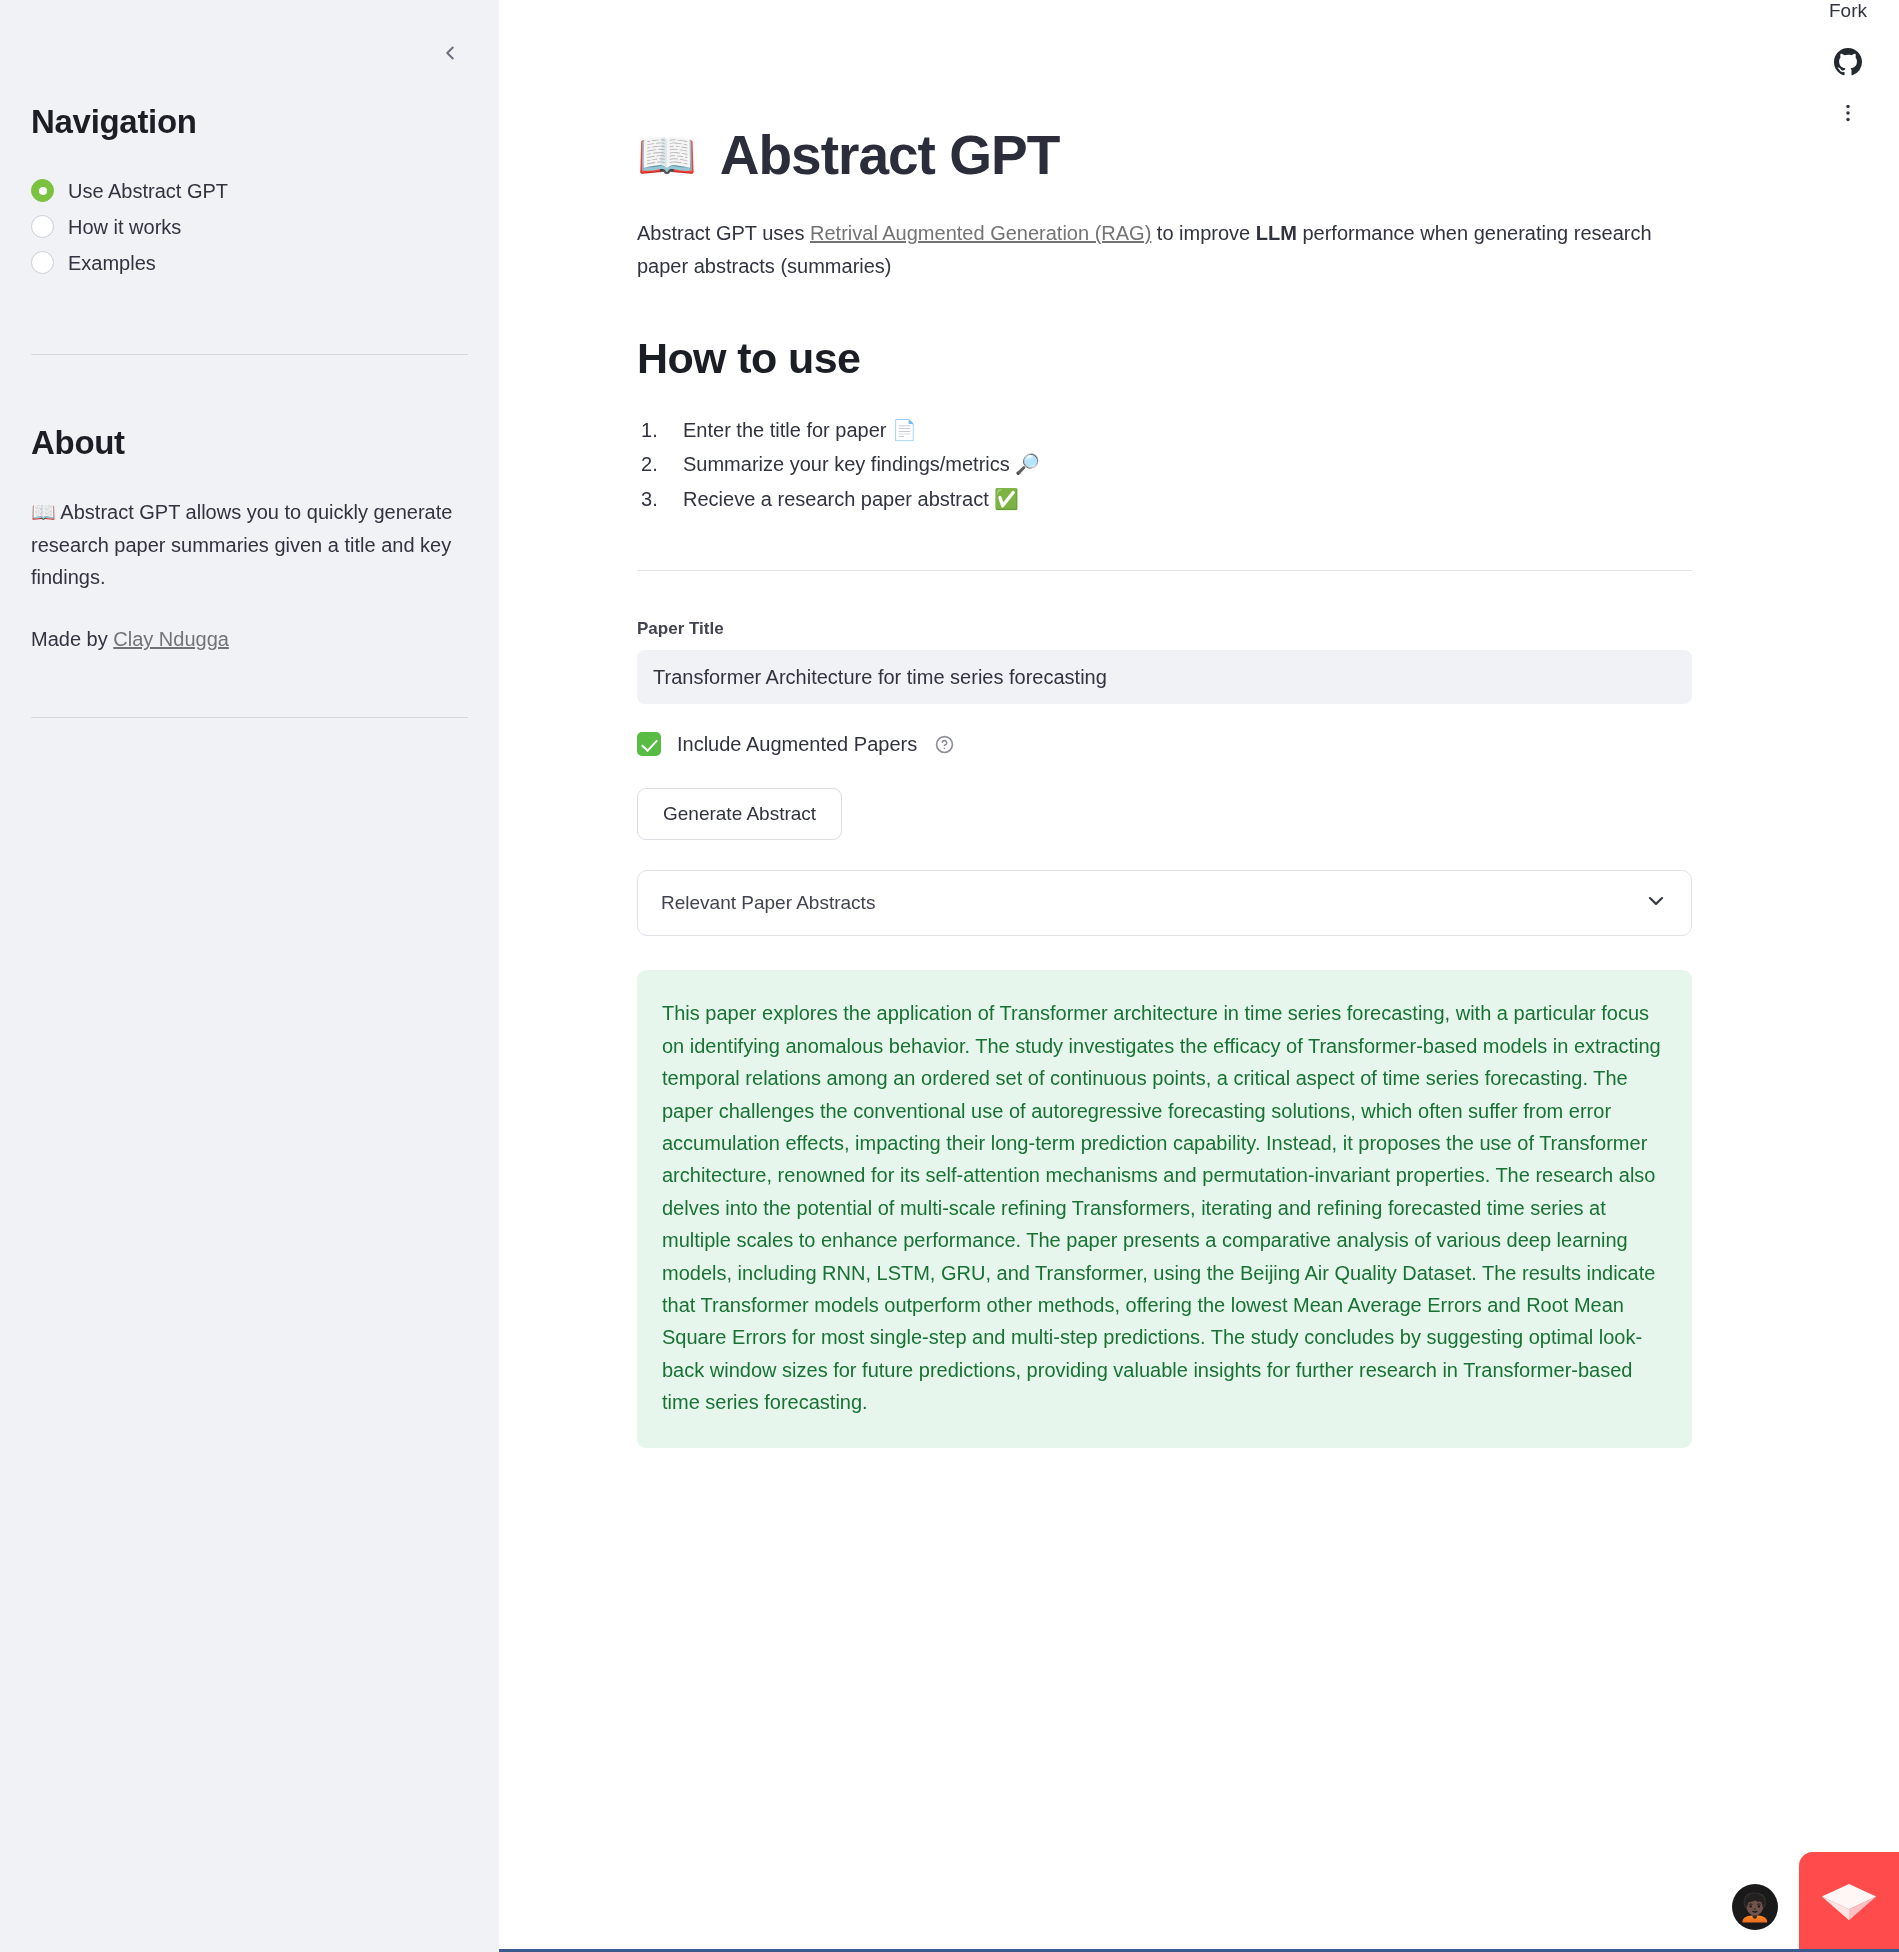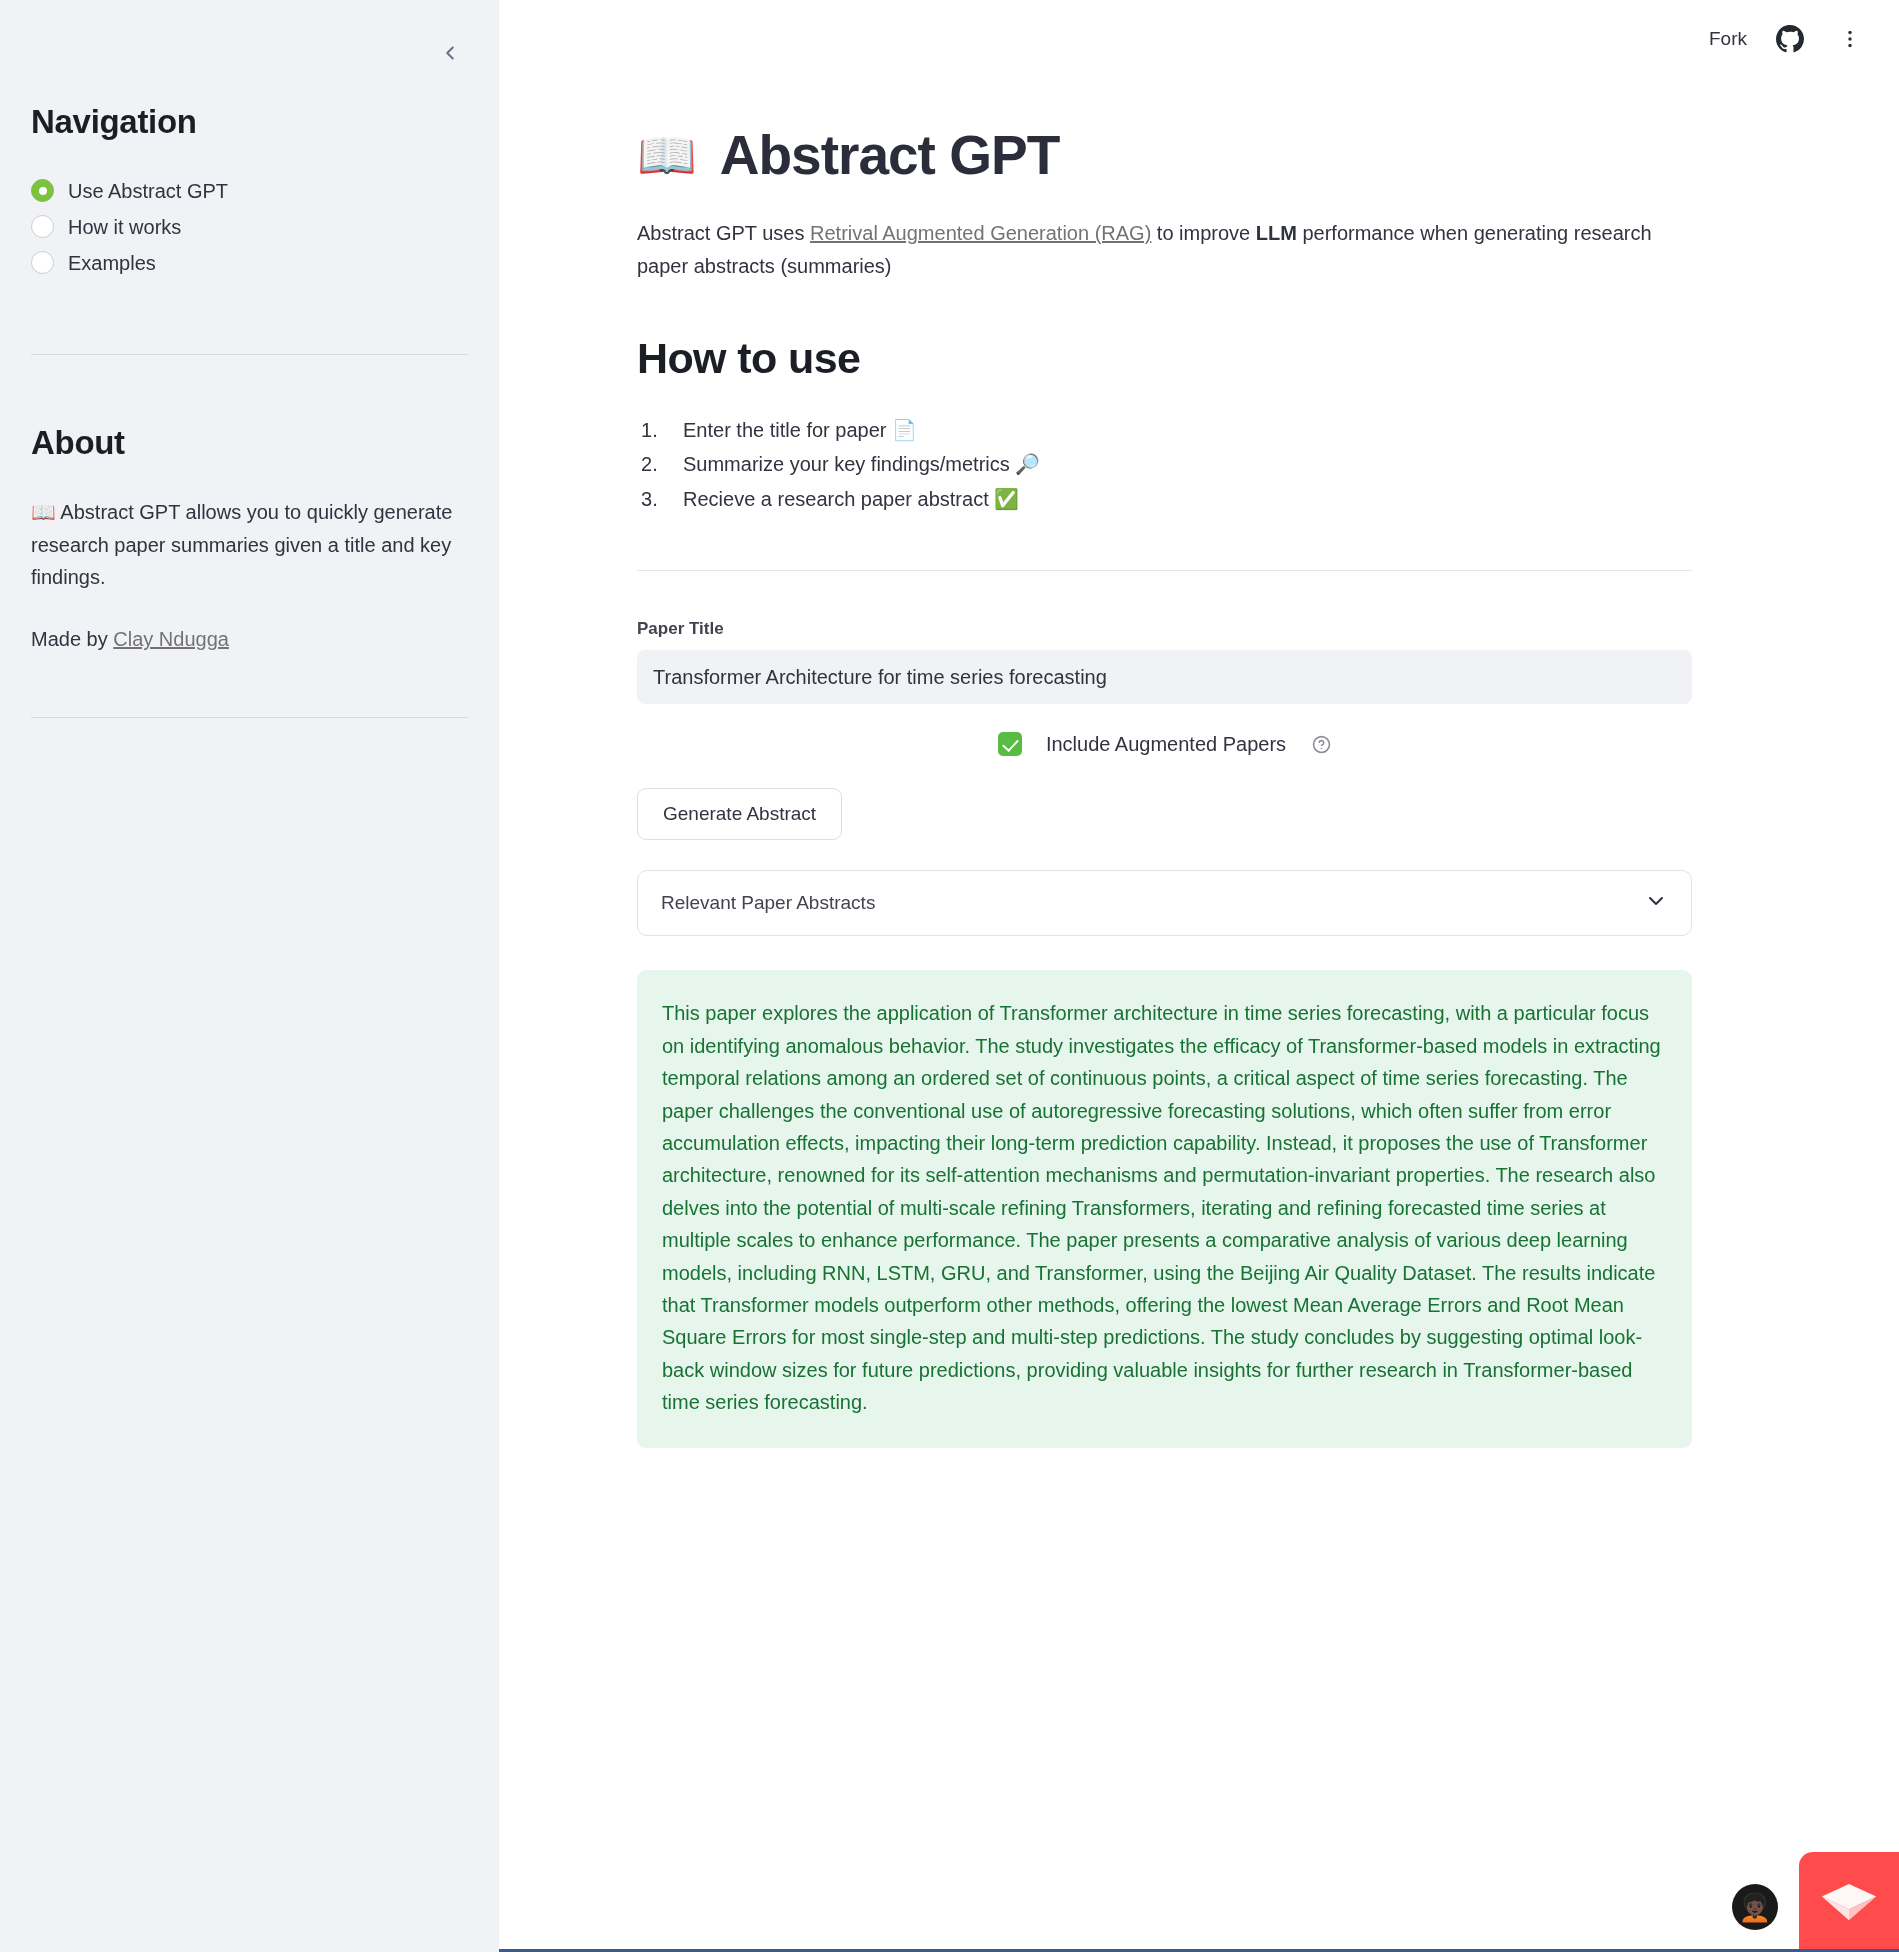--- a/index.html
+++ b/index.html
@@ -129,20 +129,21 @@
   }
 
   .topbar {
     position: absolute;
     top: 0; right: 0;
     height: 78px;
     display: flex;
     align-items: center;
     gap: 26px;
     padding-right: 32px;
+    flex-direction: column;
   }
   .fork-label {
     font-size: 19px;
     color: #31333F;
     cursor: pointer;
   }
   .gh-icon, .menu-icon {
     display: flex;
     align-items: center;
     justify-content: center;
@@ -234,25 +235,24 @@
     padding: 8px 15px;
     outline: none;
     display: block;
     margin-bottom: 28px;
   }
   .text-input::placeholder { color: #8b8d98; }
 
   .checkbox-row {
     display: flex;
     align-items: center;
-    gap: 24px;
+    gap: 16px;
     margin-top: 16px;
     margin-bottom: 32px;
     cursor: pointer;
-    justify-content: center;
   }
   .checkbox-mark {
     width: 24px; height: 24px;
     border-radius: 5px;
     background: #58BB43;
     position: relative;
     flex: 0 0 24px;
   }
   .checkbox-mark::after {
     content: "";

